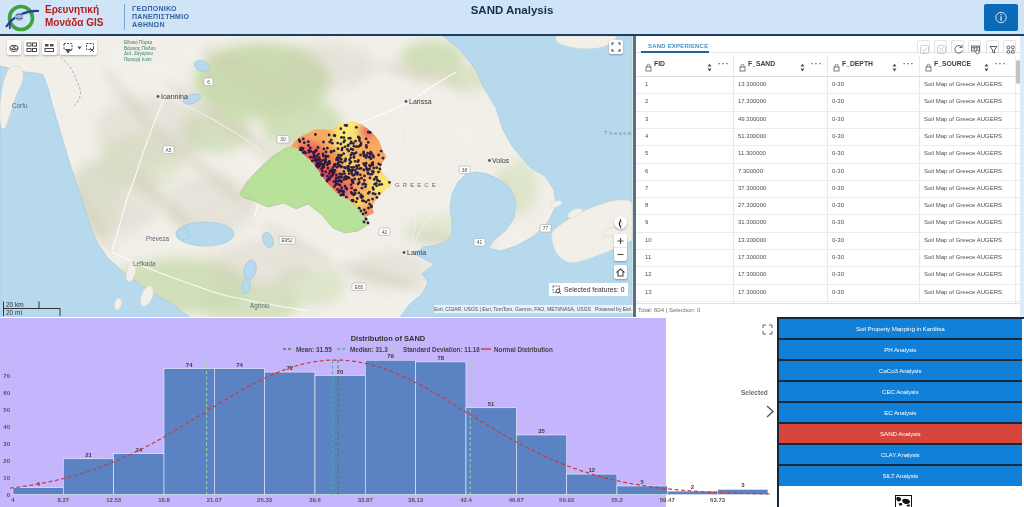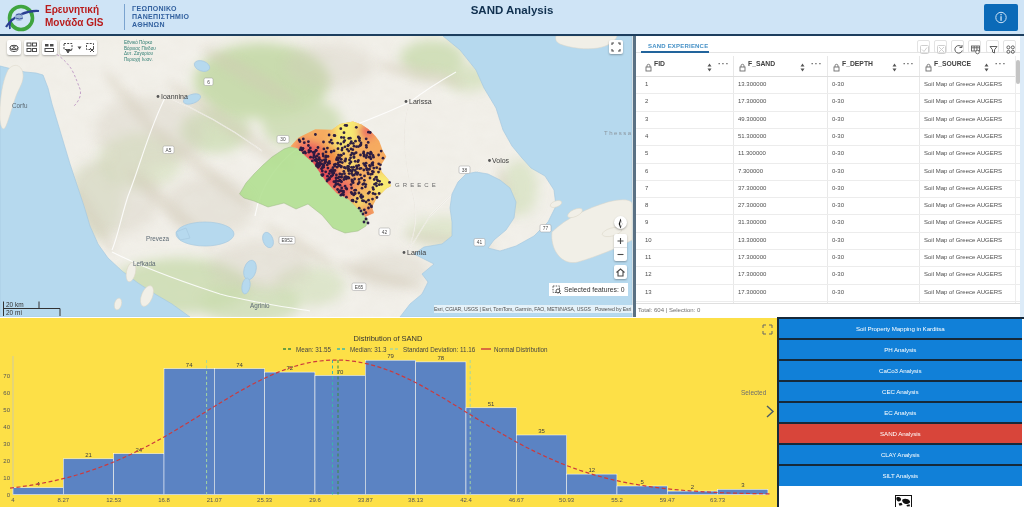--- a/index.html
+++ b/index.html
@@ -21,21 +21,21 @@
 #tabtxt{position:absolute;left:648px;top:43px;font-size:6px;font-weight:bold;letter-spacing:.2px;color:#4590c6;}
 #tabline{position:absolute;left:641px;top:51px;width:68px;height:2px;background:#22649c;}
 #tabstrip{position:absolute;left:636px;top:52px;width:384px;height:1px;background:#e4e4e4;}
 .ticon{position:absolute;top:40px;width:13px;height:13px;border:1px solid #e3e3e3;border-radius:2px;background:#fff;}
 .thead{position:absolute;top:62px;height:18px;font-size:6.8px;color:#404040;font-weight:bold;}
 .hline{position:absolute;background:#ececec;height:1px;}
 .vline{position:absolute;background:#e8e8e8;width:1px;top:56px;height:247px;}
 .cell{position:absolute;white-space:nowrap;font-size:6px;color:#4f4f4f;height:17px;line-height:17px;}
 #tfoot{position:absolute;left:638px;top:307px;font-size:6px;color:#6e6e6e;}
 
-#chart{position:absolute;left:0;top:318px;width:777px;height:189px;background:#fde047;}
+#chart{position:absolute;left:0;top:318px;width:666px;height:189px;background:#c4b5fd;font-weight:bold;}
 
 #menu{position:absolute;left:777px;top:317px;width:247px;height:190px;background:#fff;border-top:2px solid #16293a;border-left:2px solid #16293a;}
 .mbar{position:absolute;left:0px;width:242.5px;height:19.4px;background:#1180d8;color:#fff;font-size:6.2px;font-weight:normal;letter-spacing:-0.1px;text-align:center;line-height:19.4px;}
 </style>
 </head>
 <body>
 <div id="app">
 
 <div id="hdr">
  <div id="logo"><svg width="38" height="32" viewBox="0 0 38 32">

